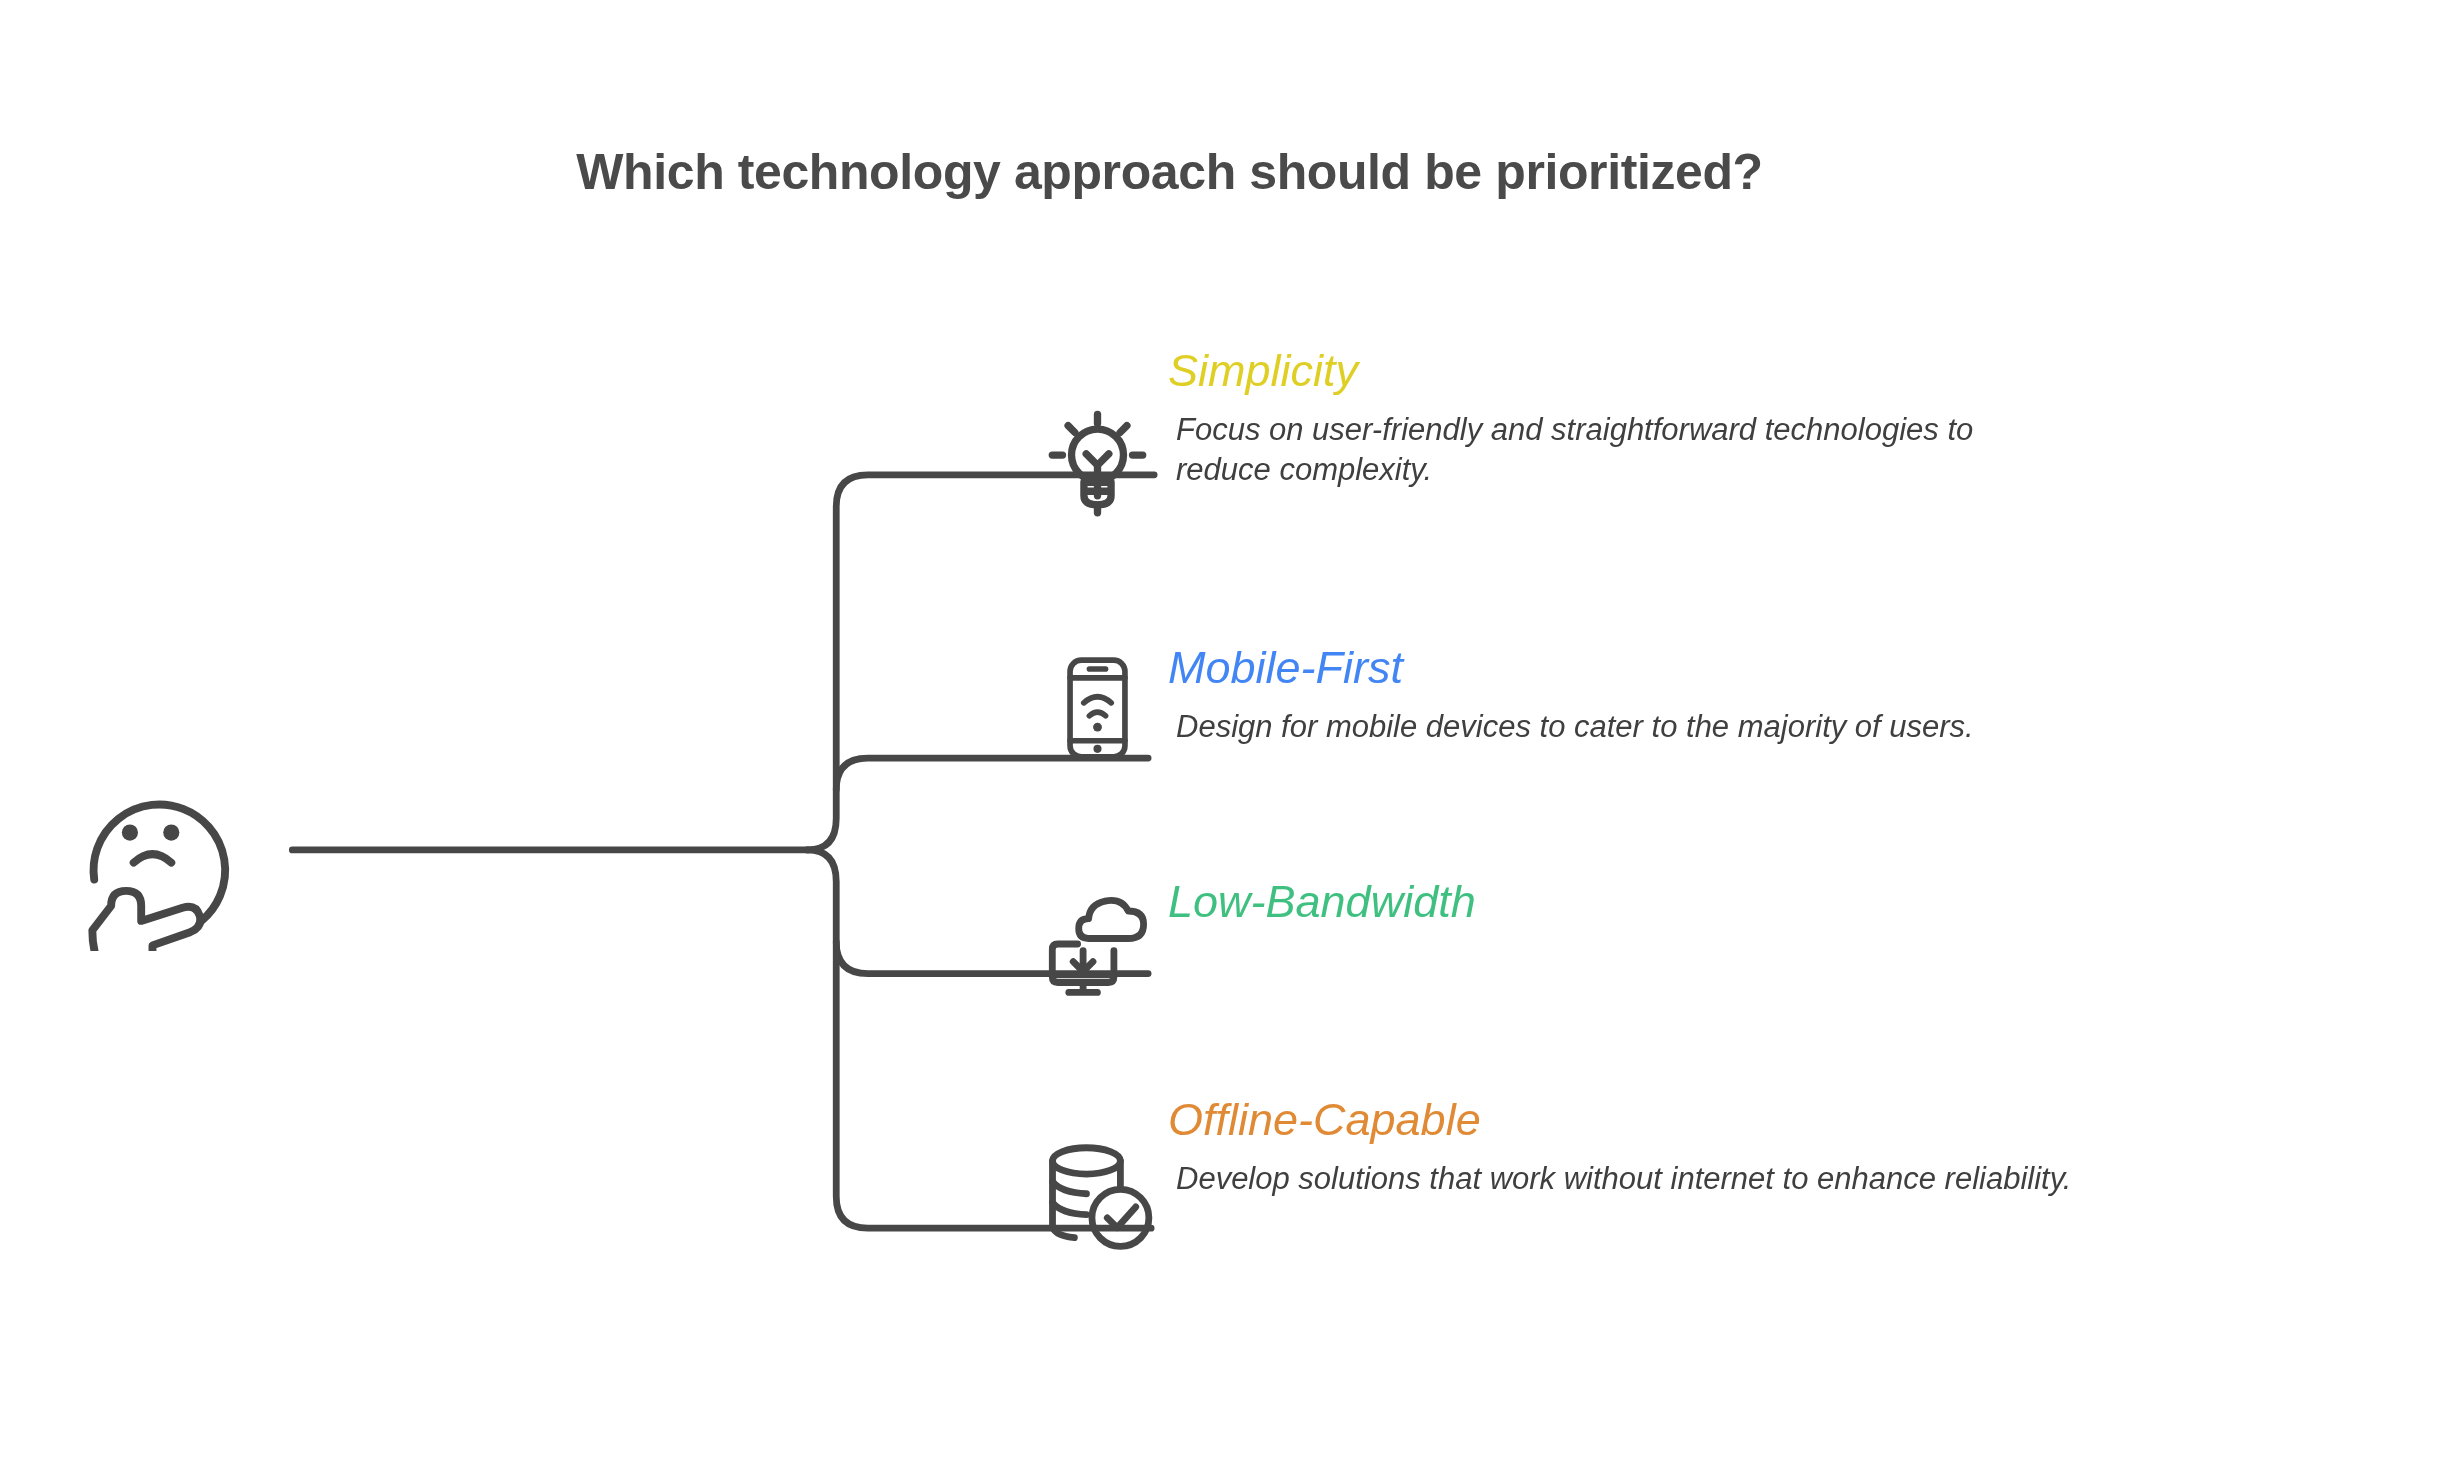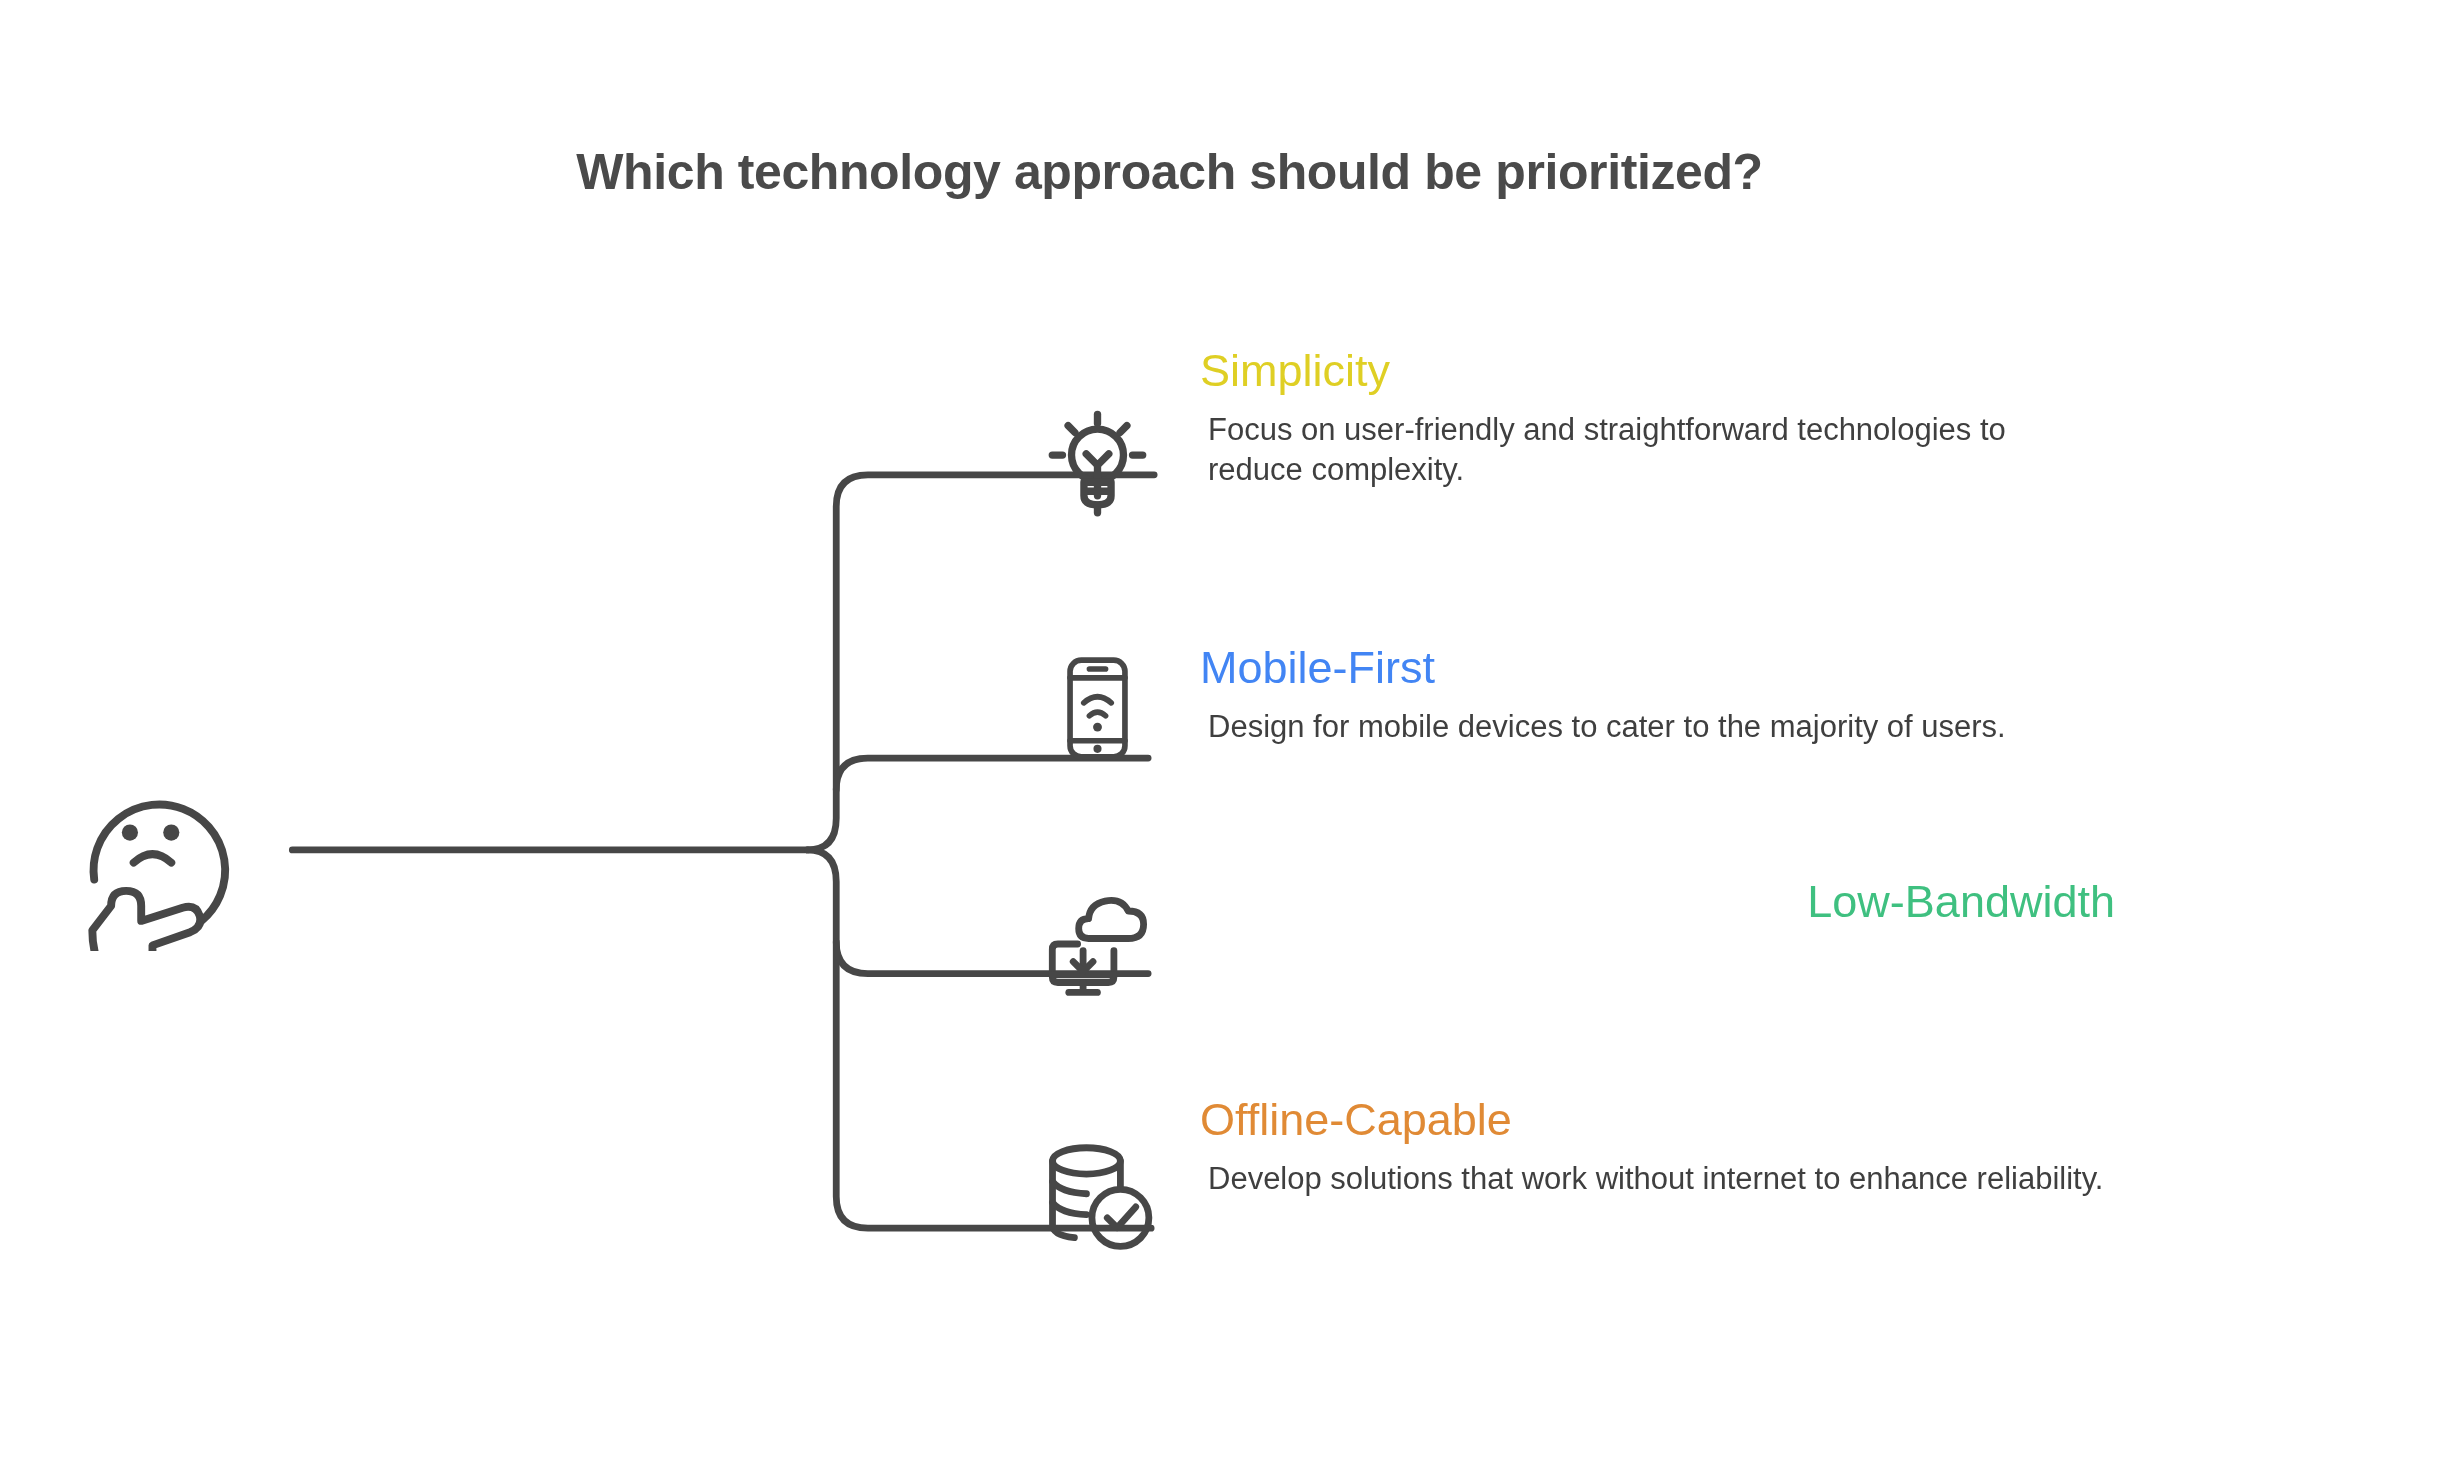--- a/index.html
+++ b/index.html
@@ -42,22 +42,23 @@
   .branch{
     position:absolute;
     display:block;
   }
   .branch-icon{
     position:absolute;
     width:113px;height:128px;
   }
   .branch-text{
     position:absolute;
-    left:1200px;
+    left:1168px;
     width:915px;
+    font-style:italic;
   }
   .b-head{
     font-size:45px;
     line-height:1.06;
     font-weight:400;
     white-space:nowrap;
     margin:0 0 15px 0;
   }
   .b-body{
     font-size:31px;
@@ -68,21 +69,21 @@
   }
 
   
   .row0 .branch-icon{left:1041px;top:399px;}
   .row0 .branch-text{top:347px;}
 
   .row1 .branch-icon{left:1053px;top:652px;}
   .row1 .branch-text{top:644px;}
 
   .row2 .branch-icon{left:1038px;top:878px;}
-  .row2 .branch-text{top:878px;text-align:right;}
+  .row2 .branch-text{top:878px;}
 
   .row3 .branch-icon{left:1038px;top:1139px;}
   .row3 .branch-text{top:1096px;}
 </style>
 </head>
 <body>
 
 <div id="canvas">
 
   <div class="title">Which technology approach should be prioritized?</div>

